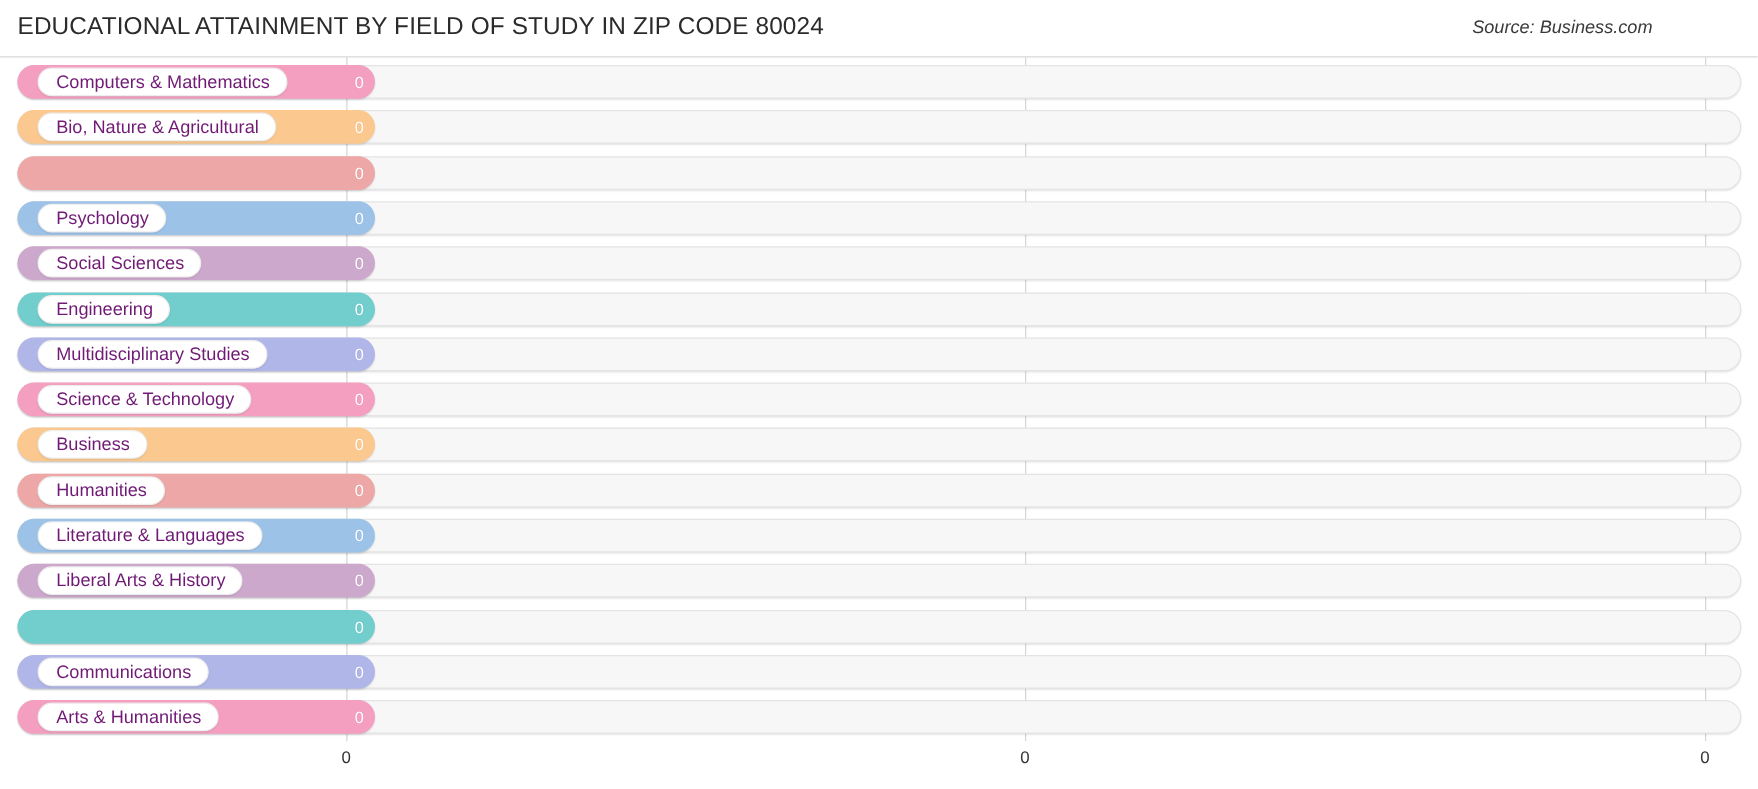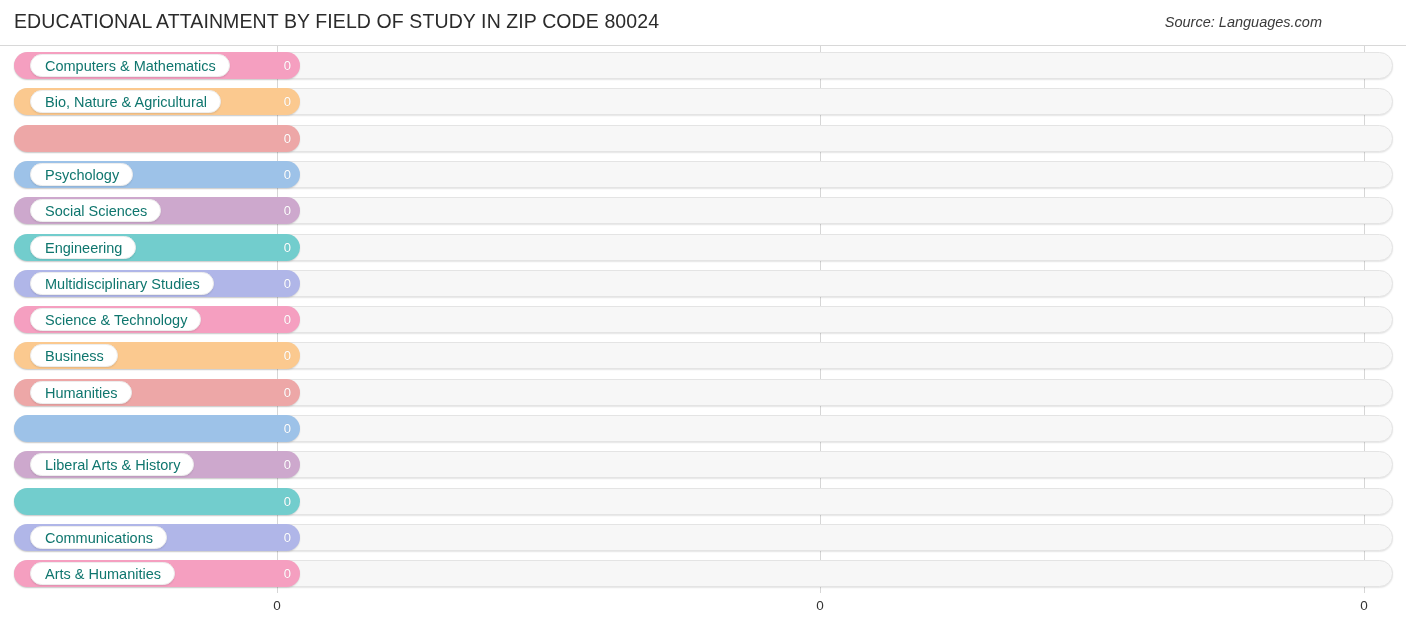--- a/index.html
+++ b/index.html
@@ -111,21 +111,21 @@
     left: 30px;
     top: 6px;
     height: 23px;
     line-height: 23px;
     padding: 0 13px 0 14px;
     background: #ffffff;
     border: 1px solid #ededed;
     border-radius: 12px;
     box-sizing: border-box;
     font-size: 14.5px;
-    color: #0f766e;
+    color: #701a75;
     white-space: nowrap;
     box-shadow: 0 1px 1.5px rgba(0,0,0,0.09);
   }
 
   
   #axis {
     position: absolute;
     left: 0;
     top: 593px;
     width: 1406px;
@@ -138,21 +138,21 @@
     color: #333333;
     transform: translateX(-50%);
     white-space: nowrap;
   }
 </style>
 </head>
 <body>
 
 <div id="header">
   <div id="chart-title">EDUCATIONAL ATTAINMENT BY FIELD OF STUDY IN ZIP CODE 80024</div>
-  <div id="source-label">Source: Languages.com</div>
+  <div id="source-label">Source: Business.com</div>
 </div>
 
 <div id="plot">
   <div id="top-rule"></div>
   <div id="gridlines">
       <div class="gridline" style="left: 277px;"></div>
       <div class="gridline" style="left: 820px;"></div>
       <div class="gridline" style="left: 1364px;"></div>
     </div>
   <div id="rows">
@@ -223,20 +223,21 @@
         <div class="bar" style="width: 286px; background: rgb(237, 167, 167);">
           <span class="bar-value">0</span>
         </div>
         <div class="label-pill">Humanities</div>
       </div>
       <div class="row" style="top: 366px;">
         <div class="track"></div>
         <div class="bar" style="width: 286px; background: rgb(157, 194, 232);">
           <span class="bar-value">0</span>
         </div>
+        <div class="label-pill">Literature &amp; Languages</div>
       </div>
       <div class="row" style="top: 402.3px;">
         <div class="track"></div>
         <div class="bar" style="width: 286px; background: rgb(205, 168, 205);">
           <span class="bar-value">0</span>
         </div>
         <div class="label-pill">Liberal Arts &amp; History</div>
       </div>
       <div class="row" style="top: 438.6px;">
         <div class="track"></div>

